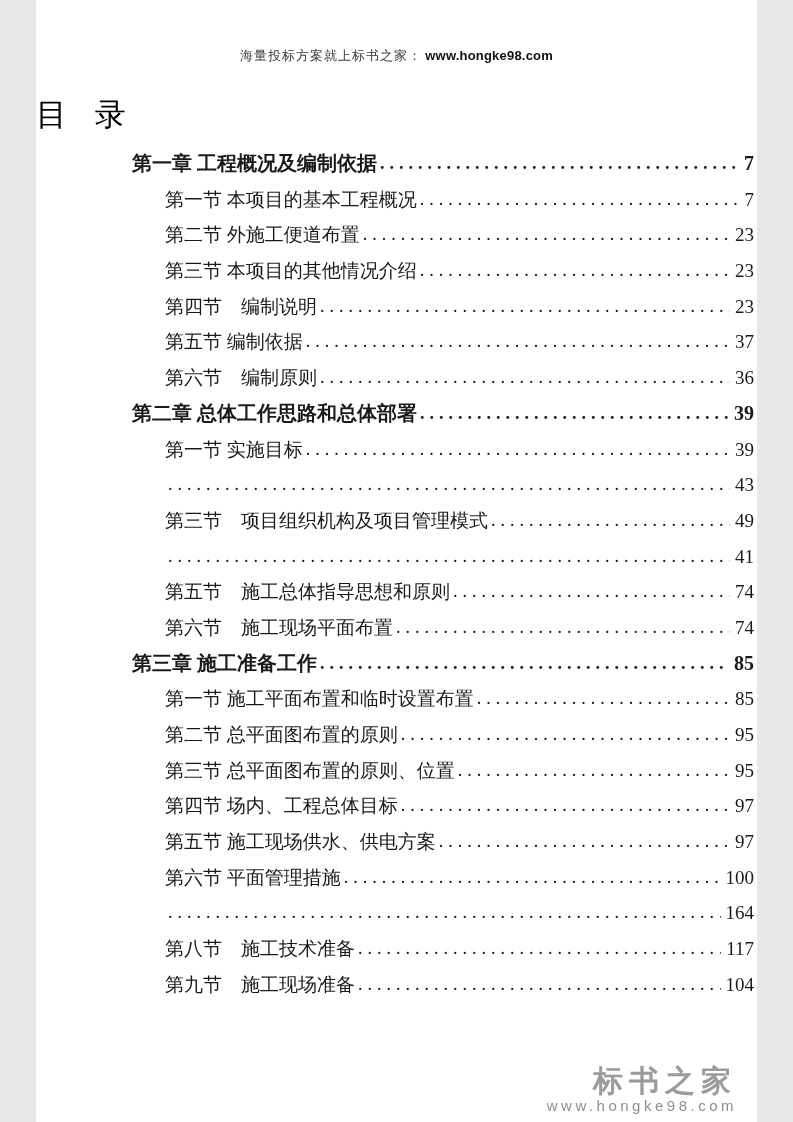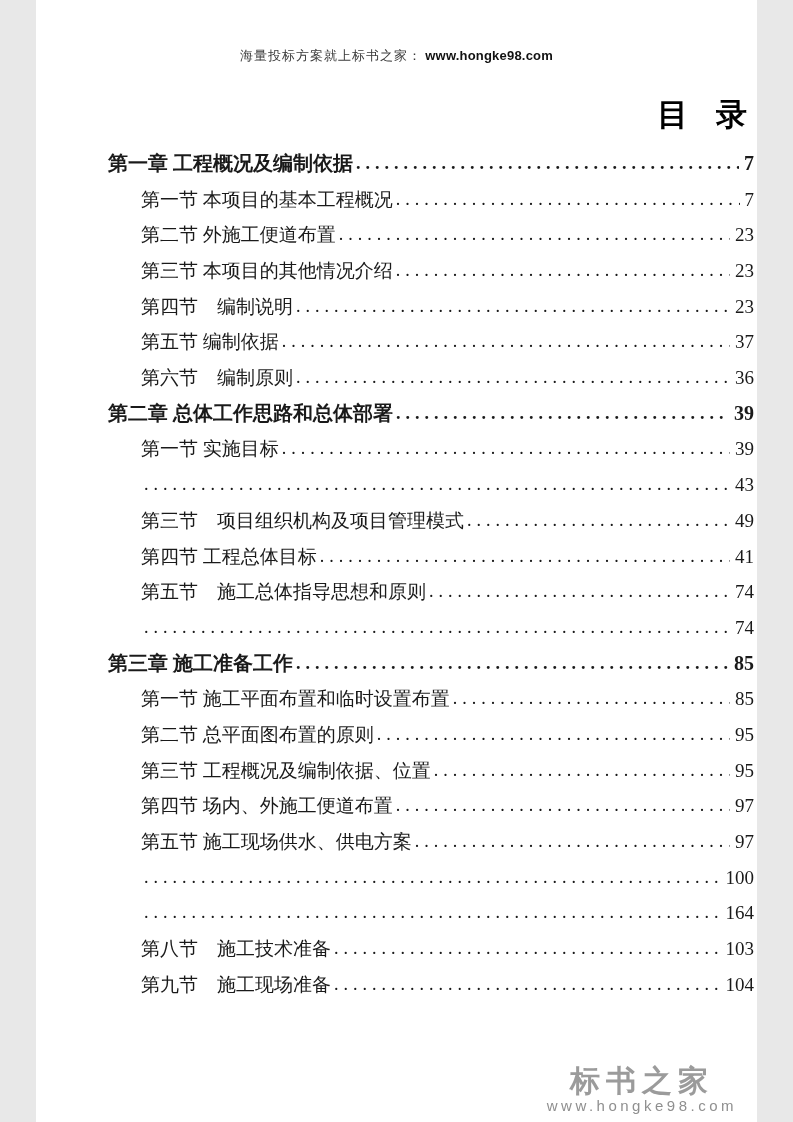--- a/index.html
+++ b/index.html
@@ -37,40 +37,41 @@
     font-weight: 700;
     color: #111111;
     letter-spacing: 0.2px;
   }
   
   .doc-title {
     position: absolute;
     top: 94px;
     left: 0;
     right: 0;
-    text-align: right;
+    text-align: left;
     font-size: 31px;
-    font-weight: 700;
+    font-weight: 400;
     letter-spacing: 10px;
     color: #000000;
   }
   
   .toc-list {
     position: absolute;
     top: 146px;
     left: 72px;
     width: 646px;
   }
   .toc-row {
     display: flex;
-    align-items: flex-end;
+    align-items: center;
     height: 35.7px;
     line-height: 35.7px;
     font-size: 19px;
     cursor: pointer;
+    margin-left: 24px;
   }
   .toc-row.chapter {
     font-weight: 700;
     font-size: 20px;
   }
   .toc-row.section {
     padding-left: 33px;
   }
   .toc-label {
     flex: 0 0 auto;
@@ -88,21 +89,21 @@
   .toc-page {
     flex: 0 0 auto;
     padding-left: 5px;
     text-align: right;
   }
   
   .watermark {
     position: absolute;
     right: 20px;
     bottom: 8px;
-    text-align: center;
+    text-align: right;
     line-height: 1.05;
     user-select: none;
   }
   .watermark .brand {
     font-family: "Liberation Sans", "DejaVu Sans", sans-serif;
     font-size: 30px;
     font-weight: 700;
     letter-spacing: 6px;
     color: #9b9b9b;
   }
@@ -175,75 +176,76 @@
       <div class="toc-row section">
         <span class="toc-dots">........................................................................................................................</span>
         <span class="toc-page">43</span>
       </div>
       <div class="toc-row section">
         <span class="toc-label">第三节　项目组织机构及项目管理模式</span>
         <span class="toc-dots">........................................................................................................................</span>
         <span class="toc-page">49</span>
       </div>
       <div class="toc-row section">
-        <span class="toc-label">第四节 工程总体目标</span>
         <span class="toc-dots">........................................................................................................................</span>
         <span class="toc-page">41</span>
       </div>
       <div class="toc-row section">
         <span class="toc-label">第五节　施工总体指导思想和原则</span>
         <span class="toc-dots">........................................................................................................................</span>
         <span class="toc-page">74</span>
       </div>
       <div class="toc-row section">
+        <span class="toc-label">第六节　施工现场平面布置</span>
         <span class="toc-dots">........................................................................................................................</span>
         <span class="toc-page">74</span>
       </div>
       <div class="toc-row chapter">
         <span class="toc-label">第三章 施工准备工作</span>
         <span class="toc-dots">........................................................................................................................</span>
         <span class="toc-page">85</span>
       </div>
       <div class="toc-row section">
         <span class="toc-label">第一节 施工平面布置和临时设置布置</span>
         <span class="toc-dots">........................................................................................................................</span>
         <span class="toc-page">85</span>
       </div>
       <div class="toc-row section">
         <span class="toc-label">第二节 总平面图布置的原则</span>
         <span class="toc-dots">........................................................................................................................</span>
         <span class="toc-page">95</span>
       </div>
       <div class="toc-row section">
-        <span class="toc-label">第三节 工程概况及编制依据、位置</span>
+        <span class="toc-label">第三节 总平面图布置的原则、位置</span>
         <span class="toc-dots">........................................................................................................................</span>
         <span class="toc-page">95</span>
       </div>
       <div class="toc-row section">
-        <span class="toc-label">第四节 场内、外施工便道布置</span>
+        <span class="toc-label">第四节 场内、工程总体目标</span>
         <span class="toc-dots">........................................................................................................................</span>
         <span class="toc-page">97</span>
       </div>
       <div class="toc-row section">
         <span class="toc-label">第五节 施工现场供水、供电方案</span>
         <span class="toc-dots">........................................................................................................................</span>
         <span class="toc-page">97</span>
       </div>
       <div class="toc-row section">
+        <span class="toc-label">第六节 平面管理措施</span>
         <span class="toc-dots">........................................................................................................................</span>
         <span class="toc-page">100</span>
       </div>
       <div class="toc-row section">
         <span class="toc-dots">........................................................................................................................</span>
         <span class="toc-page">164</span>
       </div>
       <div class="toc-row section">
         <span class="toc-label">第八节　施工技术准备</span>
         <span class="toc-dots">........................................................................................................................</span>
-        <span class="toc-page">103</span>
+        <span class="toc-page">117</span>
       </div>
       <div class="toc-row section">
         <span class="toc-label">第九节　施工现场准备</span>
         <span class="toc-dots">........................................................................................................................</span>
         <span class="toc-page">104</span>
       </div>
     </div>
 
   <div class="watermark">
     <div class="brand">标书之家</div>

